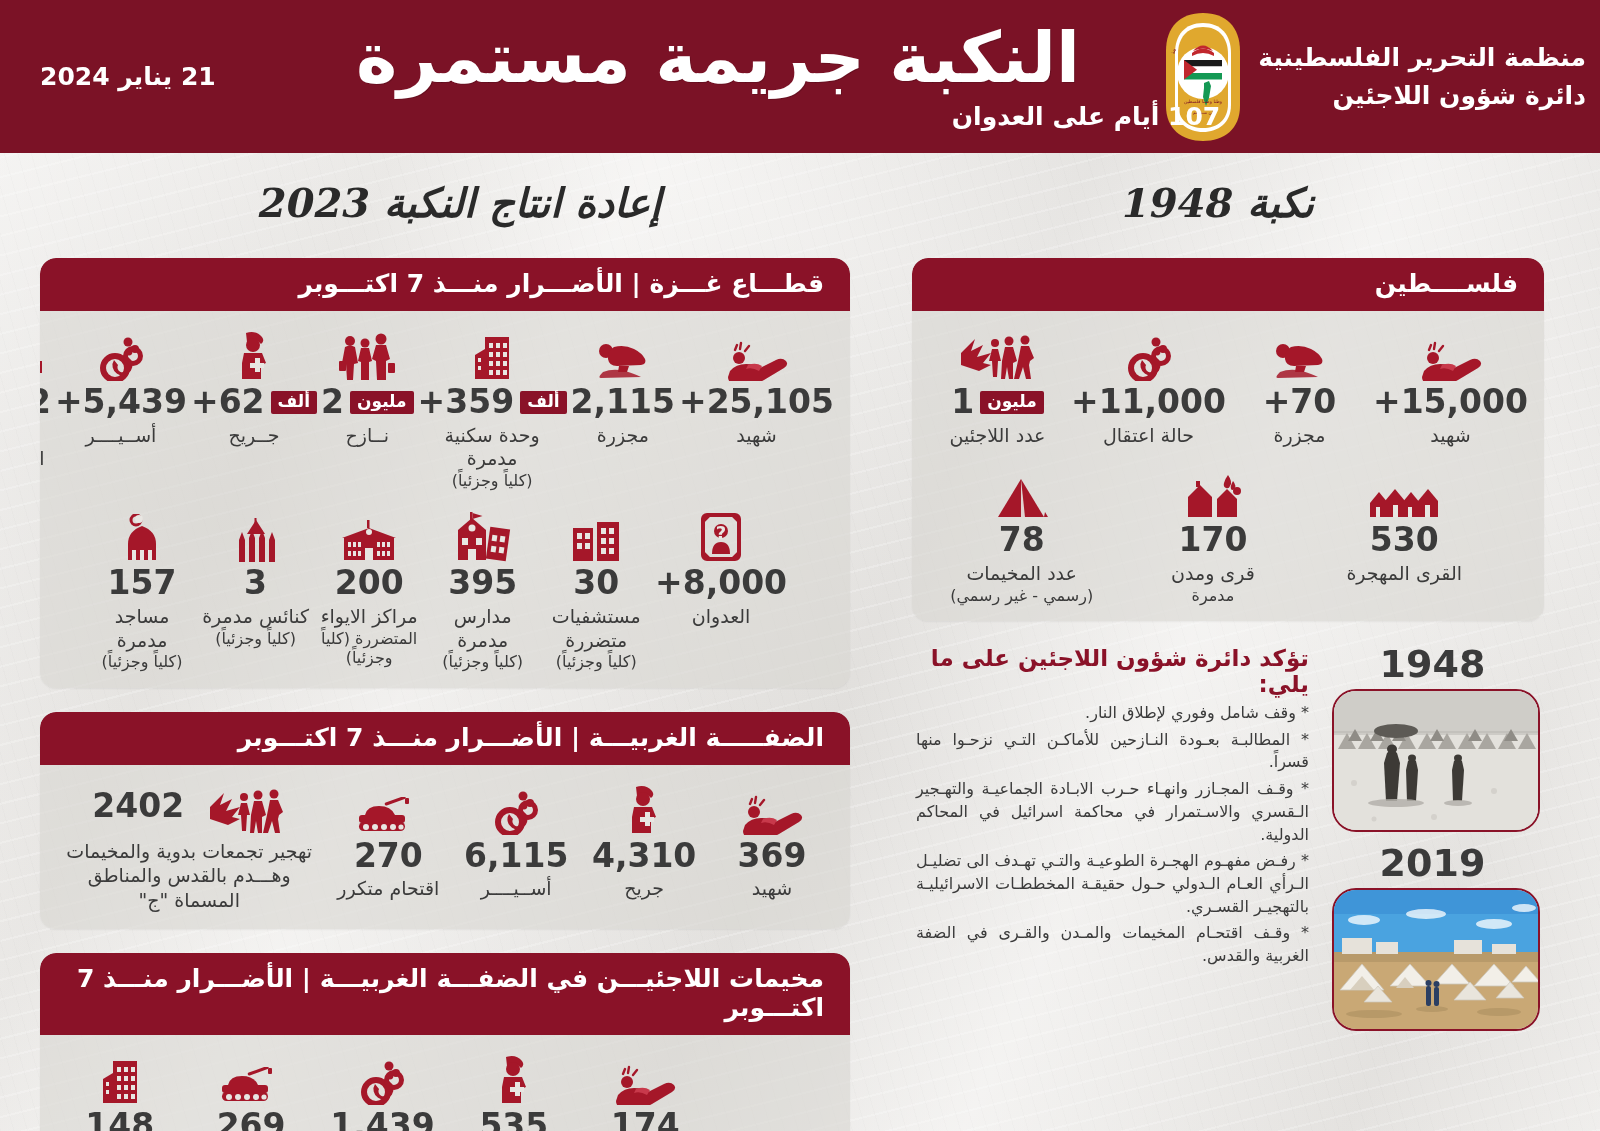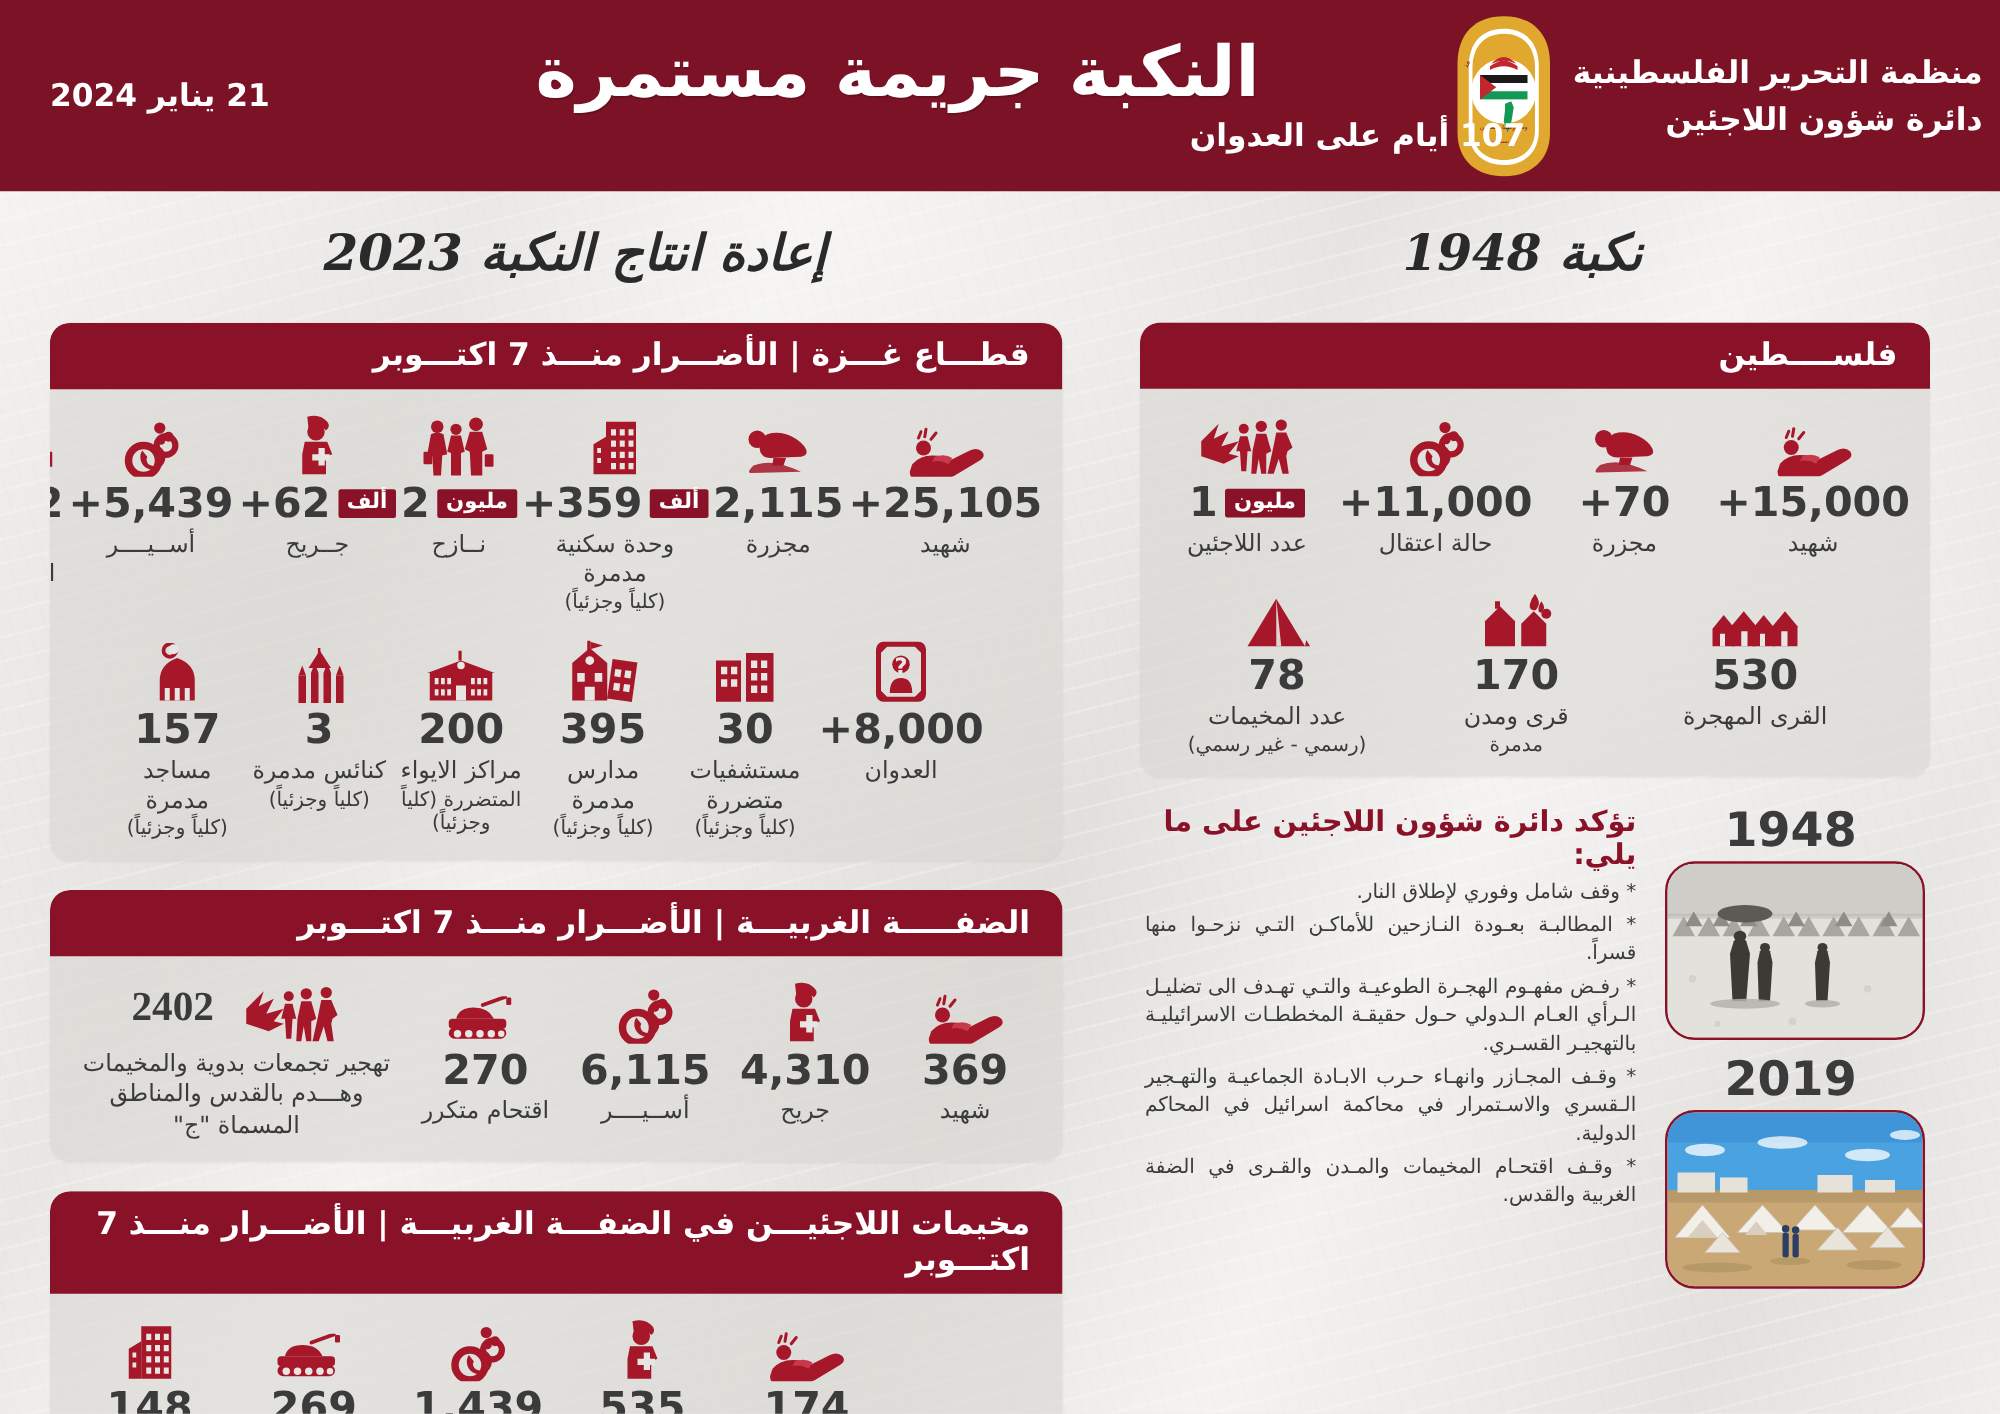--- a/index.html
+++ b/index.html
@@ -52,21 +52,21 @@
     order: 3;
   }
   .header-center {
     order: 2;
     text-align: center;
     flex: 1;
     margin-right: -60px;
   }
   .main-title {
     color: #ffffff;
-    font-size: 56px;
+    font-size: 70px;
     font-weight: bold;
     letter-spacing: 2px;
     line-height: 1.05;
     text-shadow: 1px 1px 0 rgba(0,0,0,.15);
   }
   .sub-title {
     color: #ffffff;
     font-size: 25px;
     font-weight: bold;
     margin-top: 6px;
@@ -193,21 +193,20 @@
     line-height: 1.2;
   }
 
   
   .stat-wide { flex: 2.15 1 0; }
   .stat-wide .stat-inline {
     display: flex;
     align-items: center;
     justify-content: center;
     gap: 24px;
-    font-family: Liberation Serif, serif;
   }
   .stat-wide .stat-value { font-size: 33px; }
   .stat-wide .stat-label { font-size: 19px; line-height: 1.3; padding: 0 6px; }
 
   
   .bottom-right-wrap {
     display: flex;
     flex-direction: row;
     gap: 16px;
     padding-right: 4px;
@@ -553,22 +552,22 @@
             </svg>
           </div>
         </div>
       </div>
 
       <div class="demands">
         <div class="demands-title">تؤكد دائرة شؤون اللاجئين على ما يلي:</div>
         <div id="demands-list">
             <div class="demand-item">* وقف شامل وفوري لإطلاق النار.</div>
             <div class="demand-item">* المطالبـة بعـودة النـازحين للأماكـن التـي نزحـوا منها قسراً.</div>
+            <div class="demand-item">* وقـف المجـازر وانهـاء حـرب الابـادة الجماعيـة والتهـجير الـقسري  والاسـتمرار في محاكمة اسرائيل في المحاكم الدولية.</div>
             <div class="demand-item">* رفـض مفهـوم الهجـرة الطوعيـة والتـي تهـدف الى تضليـل الـرأي العـام الـدولي حـول حقيقـة المخططـات الاسرائيليـة بالتهجيـر القسـري.</div>
-            <div class="demand-item">* وقـف المجـازر وانهـاء حـرب الابـادة الجماعيـة والتهـجير الـقسري  والاسـتمرار في محاكمة اسرائيل في المحاكم الدولية.</div>
             <div class="demand-item">* وقـف اقتحـام المخيمات والمـدن والقـرى في الضفة الغربية والقدس.</div>
           </div>
       </div>
     </div>
   </div>
 
   <div class="col-left">
     <div class="col-heading">إعادة انتاج النكبة 2023</div>
 
     <div class="panel">

